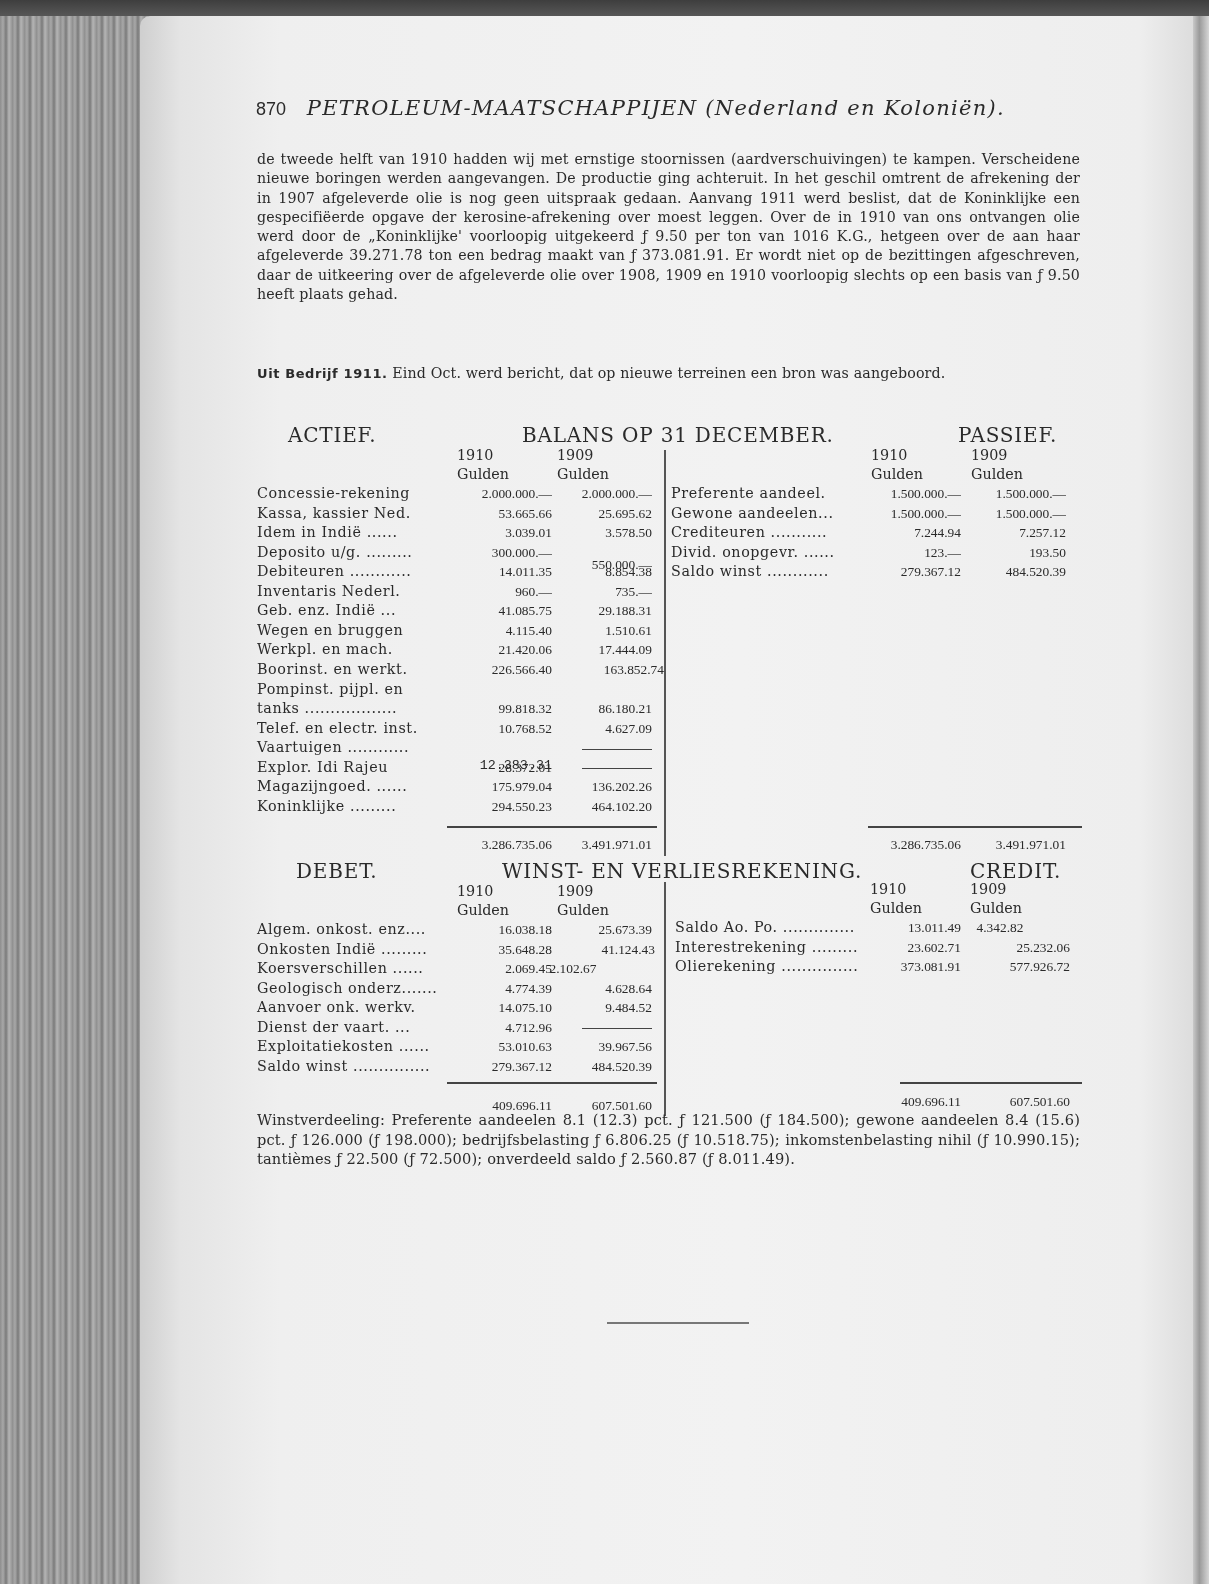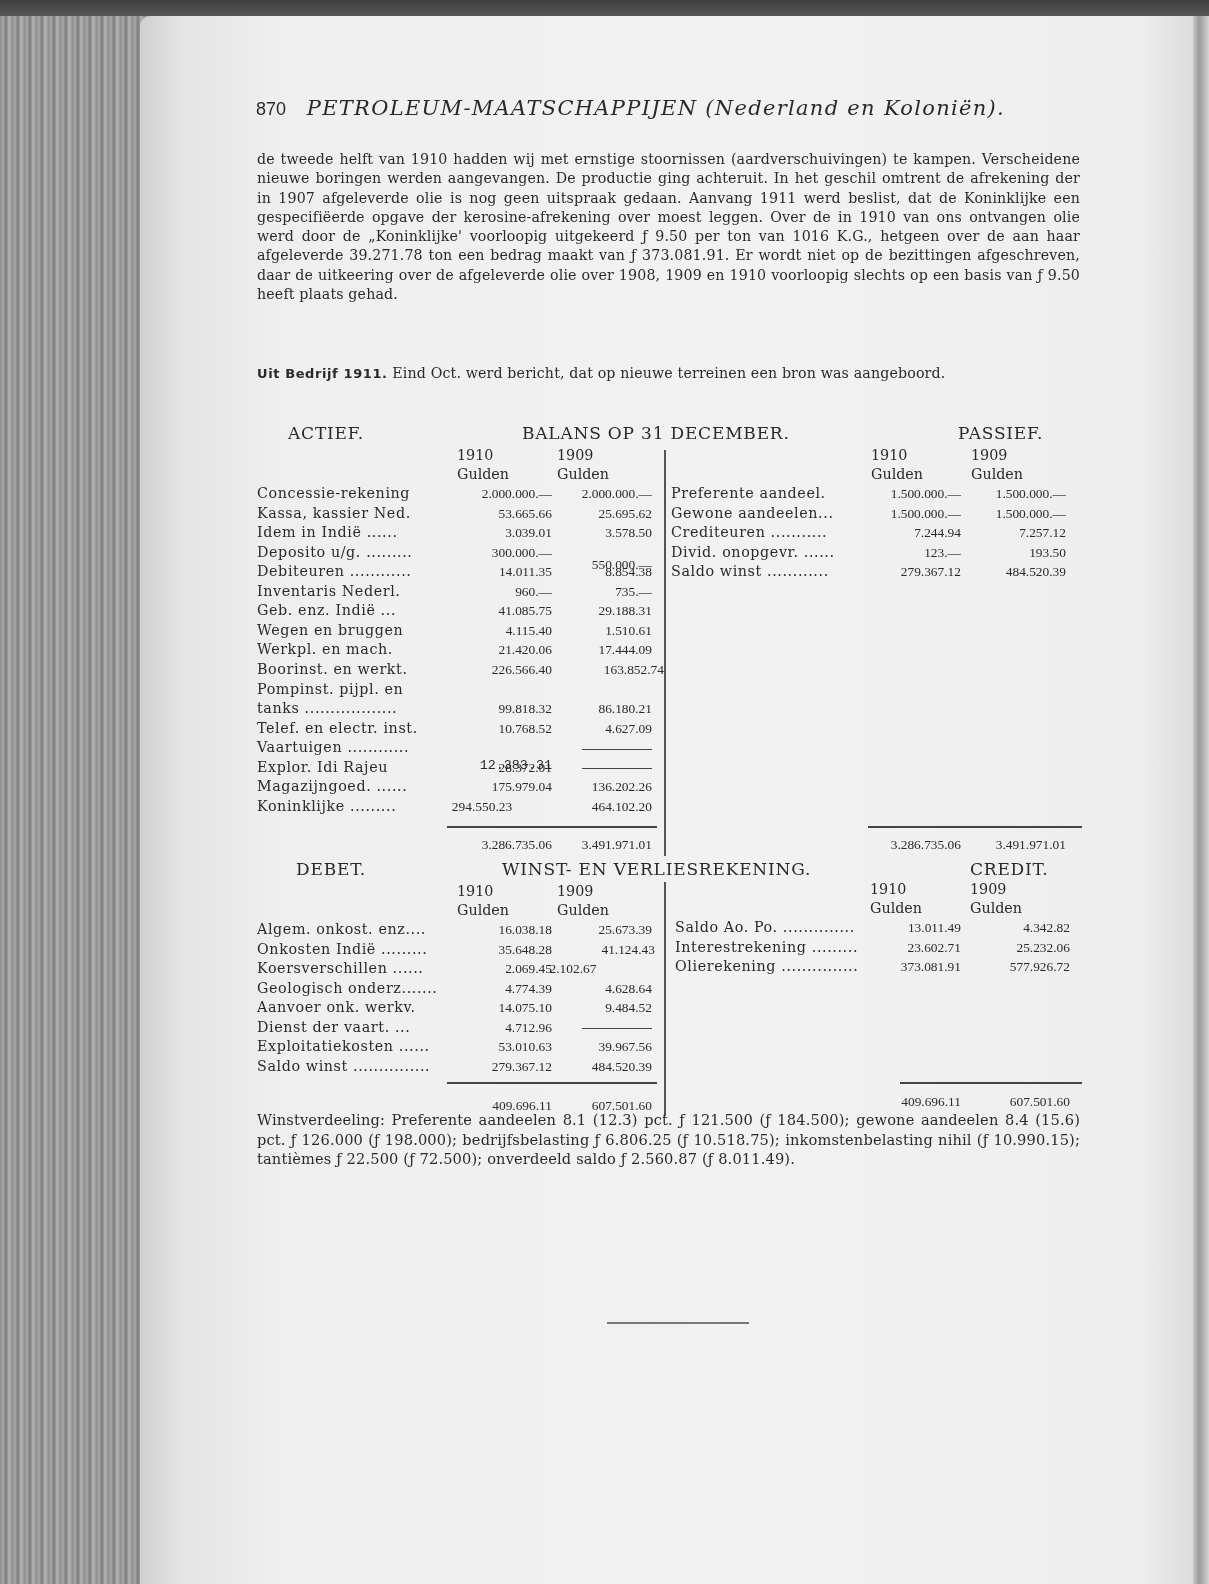--- a/index.html
+++ b/index.html
@@ -29,21 +29,21 @@
   .para { position:absolute; left:257px; width:823px; font-size:14.2px; line-height:19.3px; text-align:justify; letter-spacing:0.15px; }
   .para .lead { font-family:"DejaVu Sans", sans-serif; font-weight:bold; font-size:13px; letter-spacing:0.6px; }
 
   .fin { position:absolute; font-size:14.3px; line-height:19.5px; white-space:nowrap; }
   .fin .lbl { position:absolute; left:0; letter-spacing:0.6px; }
   .fin .v { position:absolute; text-align:right; font-family:"Liberation Serif", serif; font-size:13.4px; }
   .fin .hdr { position:absolute; }
   .vrule { position:absolute; width:1.5px; background:#555; }
   .hrule { position:absolute; height:1.5px; background:#444; }
   .dash { display:inline-block; width:70px; height:1px; background:#444; vertical-align:middle; }
-  .sechead { position:absolute; font-size:17px; letter-spacing:0.8px; white-space:nowrap; }
+  .sechead { position:absolute; font-size:20px; letter-spacing:0.8px; white-space:nowrap; }
   .footer-rule { position:absolute; left:607px; top:1322px; width:142px; height:1.5px; background:#777; }
 </style>
 </head>
 <body>
 
 <div class="top-edge"></div>
 <div class="page-stack"></div>
 <div class="page"></div>
 <div class="right-edge"></div>
 
@@ -112,21 +112,21 @@
     <div class="lbl" style="top: 292.15px;">Vaartuigen ............</div>
     <div class="v" style="top: 310px; left: 155px; width: 140px; font-family: Liberation Mono, monospace;">12.383.31</div>
     <div class="v" style="top: 292.15px; left: 255px; width: 140px;"><span class="dash"></span></div>
     <div class="lbl" style="top: 311.7px;">Explor. Idi Rajeu</div>
     <div class="v" style="top: 311.7px; left: 155px; width: 140px;">28.372.01</div>
     <div class="v" style="top: 311.7px; left: 255px; width: 140px;"><span class="dash"></span></div>
     <div class="lbl" style="top: 331.25px;">Magazijngoed. ......</div>
     <div class="v" style="top: 331.25px; left: 155px; width: 140px;">175.979.04</div>
     <div class="v" style="top: 331.25px; left: 255px; width: 140px;">136.202.26</div>
     <div class="lbl" style="top: 350.8px;">Koninklijke .........</div>
-    <div class="v" style="top: 350.8px; left: 155px; width: 140px; text-align: center;">294.550.23</div>
+    <div class="v" style="top: 350.8px; left: 155px; width: 140px;">294.550.23</div>
     <div class="v" style="top: 350.8px; left: 255px; width: 140px;">464.102.20</div>
     <div class="v" style="top: 389px; left: 155px; width: 140px;">3.286.735.06</div>
     <div class="v" style="top: 389px; left: 255px; width: 140px;">3.491.971.01</div>
   </div>
 
 <div class="fin" id="passief" style="left:671px; top:446px; width:410px; height:410px;">
   <div class="hdr" style="left:200px; width:110px; top:0;">1910</div>
   <div class="hdr" style="left:300px; width:110px; top:0;">1909</div>
   <div class="hdr" style="left:200px; width:110px; top:19px;">Gulden</div>
   <div class="hdr" style="left:300px; width:110px; top:19px;">Gulden</div>
@@ -191,21 +191,21 @@
     <div class="v" style="top: 214px; left: 255px; width: 140px;">607.501.60</div>
   </div>
 
 <div class="fin" id="credit" style="left:675px; top:880px; width:410px; height:240px;">
   <div class="hdr" style="left:195px; width:110px; top:0;">1910</div>
   <div class="hdr" style="left:295px; width:110px; top:0;">1909</div>
   <div class="hdr" style="left:195px; width:110px; top:19px;">Gulden</div>
   <div class="hdr" style="left:295px; width:110px; top:19px;">Gulden</div>
 <div class="lbl" style="top: 38px;">Saldo Ao. Po. ..............</div>
     <div class="v" style="top: 38px; left: 146px; width: 140px;">13.011.49</div>
-    <div class="v" style="top: 38px; left: 255px; width: 140px;">4.342.82</div>
+    <div class="v" style="top: 38px; left: 255px; width: 140px; text-align: center;">4.342.82</div>
     <div class="lbl" style="top: 57.5px;">Interestrekening .........</div>
     <div class="v" style="top: 57.5px; left: 146px; width: 140px;">23.602.71</div>
     <div class="v" style="top: 57.5px; left: 255px; width: 140px;">25.232.06</div>
     <div class="lbl" style="top: 77px;">Olierekening ...............</div>
     <div class="v" style="top: 77px; left: 146px; width: 140px;">373.081.91</div>
     <div class="v" style="top: 77px; left: 255px; width: 140px;">577.926.72</div>
     <div class="v" style="top: 212px; left: 146px; width: 140px;">409.696.11</div>
     <div class="v" style="top: 212px; left: 255px; width: 140px;">607.501.60</div>
   </div>
 

